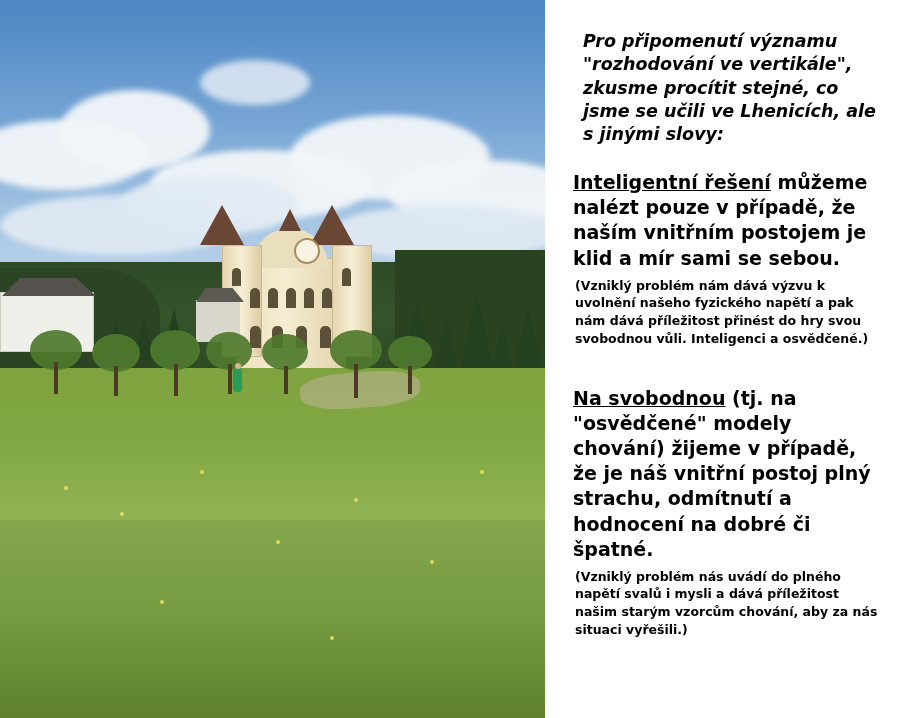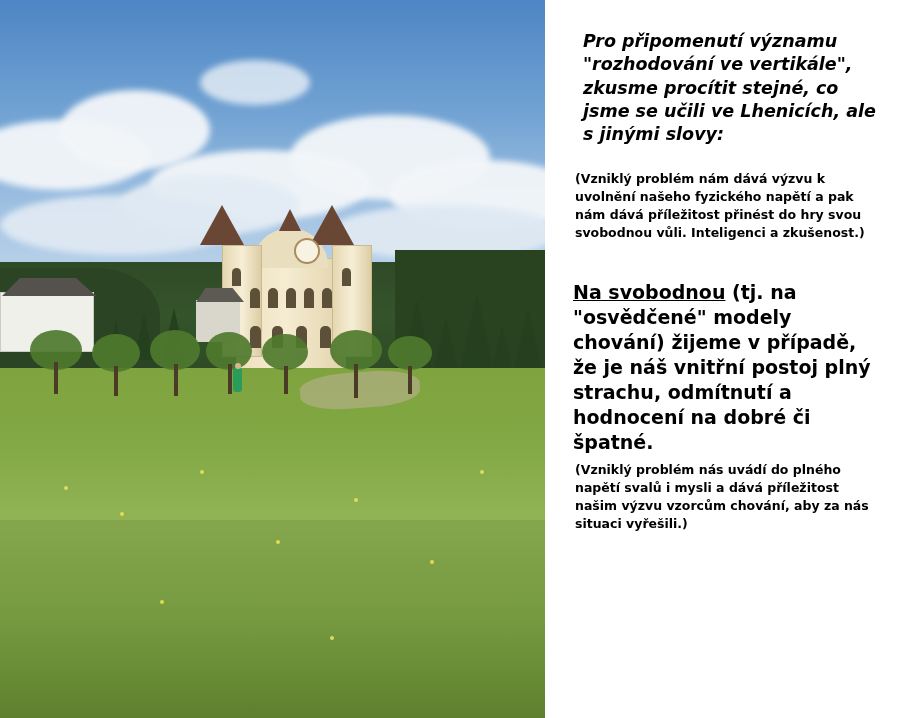--- a/index.html
+++ b/index.html
@@ -357,26 +357,29 @@
     <div class="flower" style="left:480px; top:470px;"></div>
     <div class="flower" style="left:160px; top:600px;"></div>
     <div class="flower" style="left:330px; top:636px;"></div>
   </div>
 
   <div class="text-pane">
 
     <p class="intro">Pro připomenutí významu "rozhodování ve vertikále", zkusme procítit stejné, co jsme se učili ve Lhenicích,  ale s jinými slovy:</p>
 
     <div class="block">
-      <p class="note">(Vzniklý problém nám dává výzvu k uvolnění našeho fyzického napětí a pak nám dává příležitost přinést do hry svou svobodnou vůli. Inteligenci a zkušenost.)</p>
+      <p class="head-line">
+        <span class="u">Inteligentní řešení</span><span> můžeme nalézt pouze v případě, že naším  vnitřním postojem je klid a mír sami se sebou.</span>
+      </p>
+      <p class="note">(Vzniklý problém nám dává výzvu k uvolnění našeho fyzického napětí a pak nám dává příležitost přinést do hry svou svobodnou vůli. Inteligenci a osvědčené.)</p>
     </div>
 
     <div class="gap"></div>
 
     <div class="block">
       <p class="head-line">
         <span class="u">Na svobodnou</span><span> (tj. na "osvědčené" modely chování) žijeme v případě, že je náš vnitřní postoj plný strachu, odmítnutí a hodnocení na dobré či špatné.</span>
       </p>
-      <p class="note">(Vzniklý problém nás uvádí do plného napětí svalů i mysli a dává příležitost našim výzvu vzorcům chování, aby za nás situaci vyřešili.)</p>
+      <p class="note">(Vzniklý problém nás uvádí do plného napětí svalů i mysli a dává příležitost našim starým vzorcům chování, aby za nás situaci vyřešili.)</p>
     </div>
 
   </div>
 </div>
 
 </body></html>

